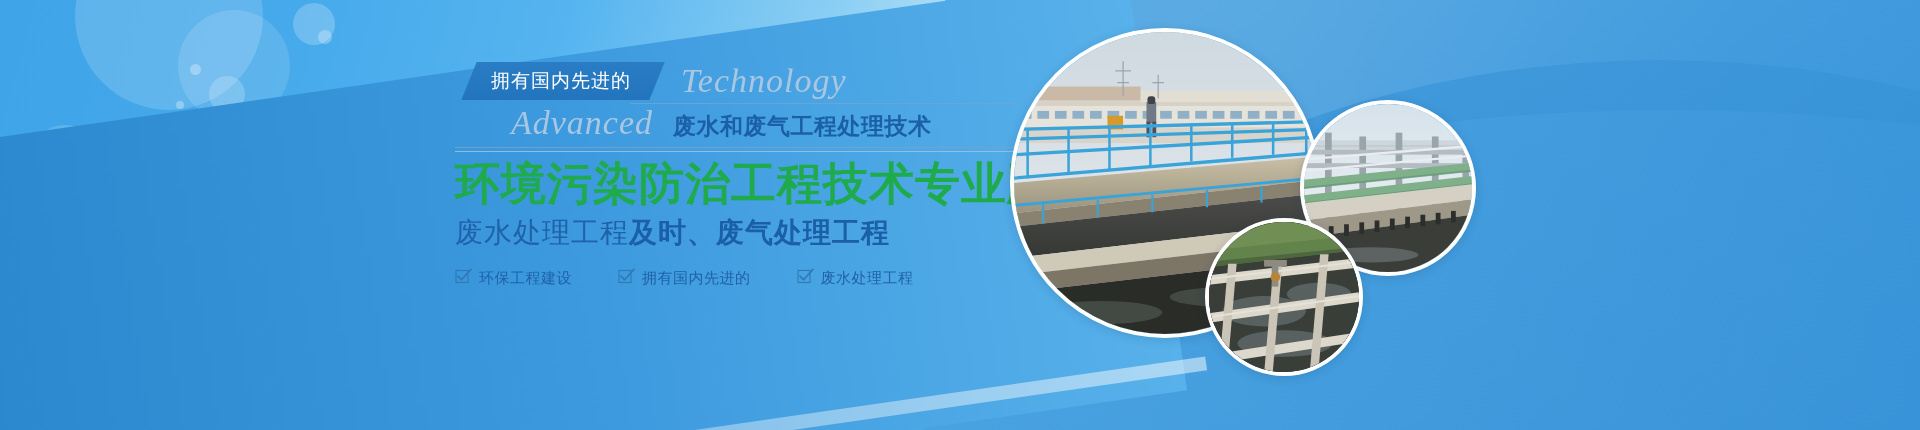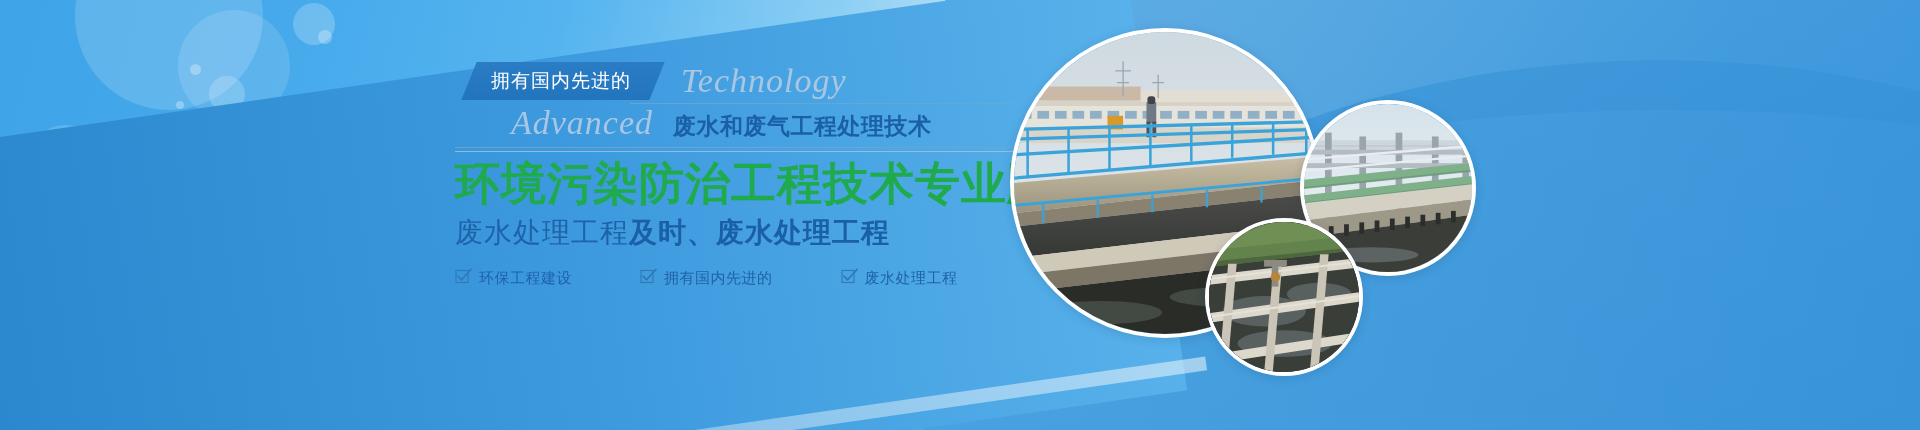--- a/index.html
+++ b/index.html
@@ -151,21 +151,21 @@
     letter-spacing:1px;
     line-height:38px;
     white-space:nowrap;
   }
   .subline b { font-weight:bold; color:#1a5fa8; }
 
   
   .checks {
     position:absolute; left:455px; top:268px;
     display:flex; align-items:center;
-    gap:68px;
+    gap:46px;
   }
   .check-item { display:flex; align-items:center; gap:7px; }
   .check-icon { display:block; }
   .check-label {
     font-size:15px;
     color:#1f62a9;
     letter-spacing:.5px;
   }
 
   
@@ -220,21 +220,21 @@
 
     <div class="row2">
       <div class="adv">Advanced</div>
       <div class="row2-cn">废水和废气工程处理技术</div>
     </div>
     <div class="rule rule-bot"></div>
     <div class="rule rule-bot2"></div>
 
     <div class="headline">环境污染防治工程技术专业顾问</div>
 
-    <div class="subline"><span>废水处理工程</span><b>及时、废水处理工程</b></div>
+    <div class="subline"><span>废水处理工程</span><b>及时、废气处理工程</b></div>
   </div>
 
   <div class="checks">
     <div class="check-item">
       <span class="check-icon">
         <svg width="17" height="17" viewBox="0 0 17 17">
           <rect x="1" y="2.5" width="12" height="12" fill="none" stroke="#2f7ab5" stroke-width="1.1"></rect>
           <path d="M3 8.2 L6.6 11.8 L16 1.4" fill="none" stroke="#2f7ab5" stroke-width="1.7" stroke-linecap="round" stroke-linejoin="round"></path>
         </svg>
       </span>

